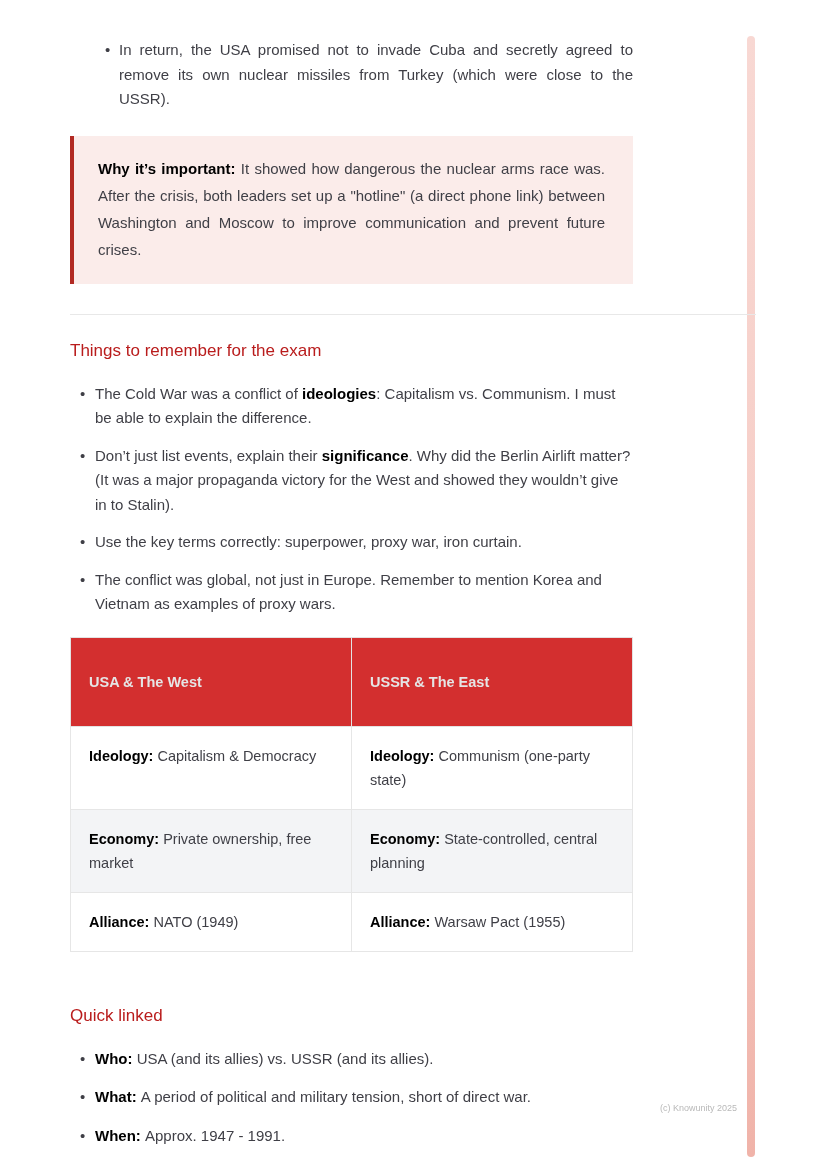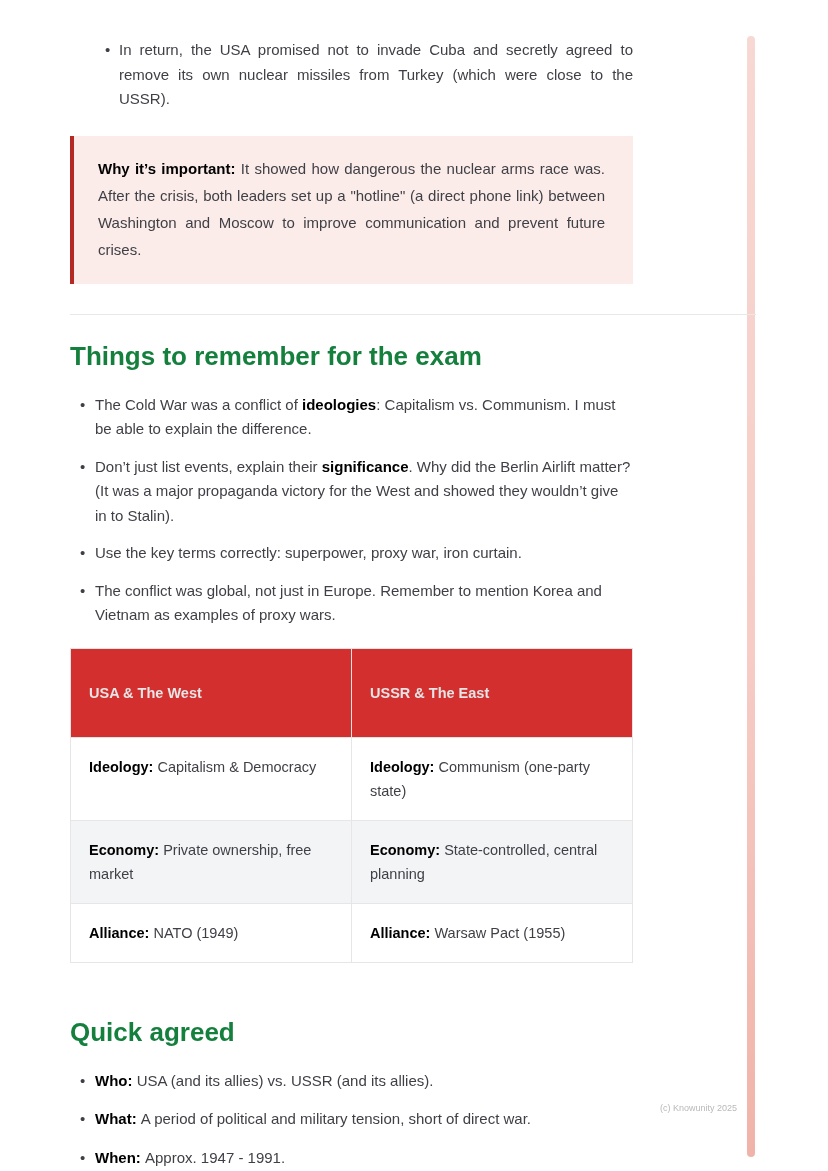--- a/index.html
+++ b/index.html
@@ -57,23 +57,23 @@
   }
 
   .divider {
     border: 0;
     border-top: 1px solid #e8e8e8;
     width: 686px;
     margin: 30px 0 26px 0;
   }
 
   .section-title {
-    color: #15803d;
-    font-size: 26px;
-    font-weight: 700;
+    color: #b91c1c;
+    font-size: 17px;
+    font-weight: 400;
     margin: 0 0 21px 0;
   }
   .section-title.mt-lg { margin-top: 54px; }
 
   .compare-table {
     width: 563px;
     border-collapse: collapse;
     margin-top: 20px;
     font-size: 14.5px;
   }
@@ -150,21 +150,21 @@
             <td><strong>Economy: </strong><span>Private ownership, free market</span></td>
             <td><strong>Economy: </strong><span>State-controlled, central planning</span></td>
           </tr>
           <tr>
             <td><strong>Alliance: </strong><span>NATO (1949)</span></td>
             <td><strong>Alliance: </strong><span>Warsaw Pact (1955)</span></td>
           </tr>
         </tbody>
       </table>
 
-    <h2 class="section-title mt-lg">Quick agreed</h2>
+    <h2 class="section-title mt-lg">Quick linked</h2>
 
     <ul class="bullet-list summary-list">
         <li><strong>Who: </strong><span>USA (and its allies) vs. USSR (and its allies).</span></li>
         <li><strong>What: </strong><span>A period of political and military tension, short of direct war.</span></li>
         <li><strong>When: </strong><span>Approx. 1947 - 1991.</span></li>
       </ul>
 
   </main>
 
   <div class="watermark">(c) Knowunity 2025</div>

